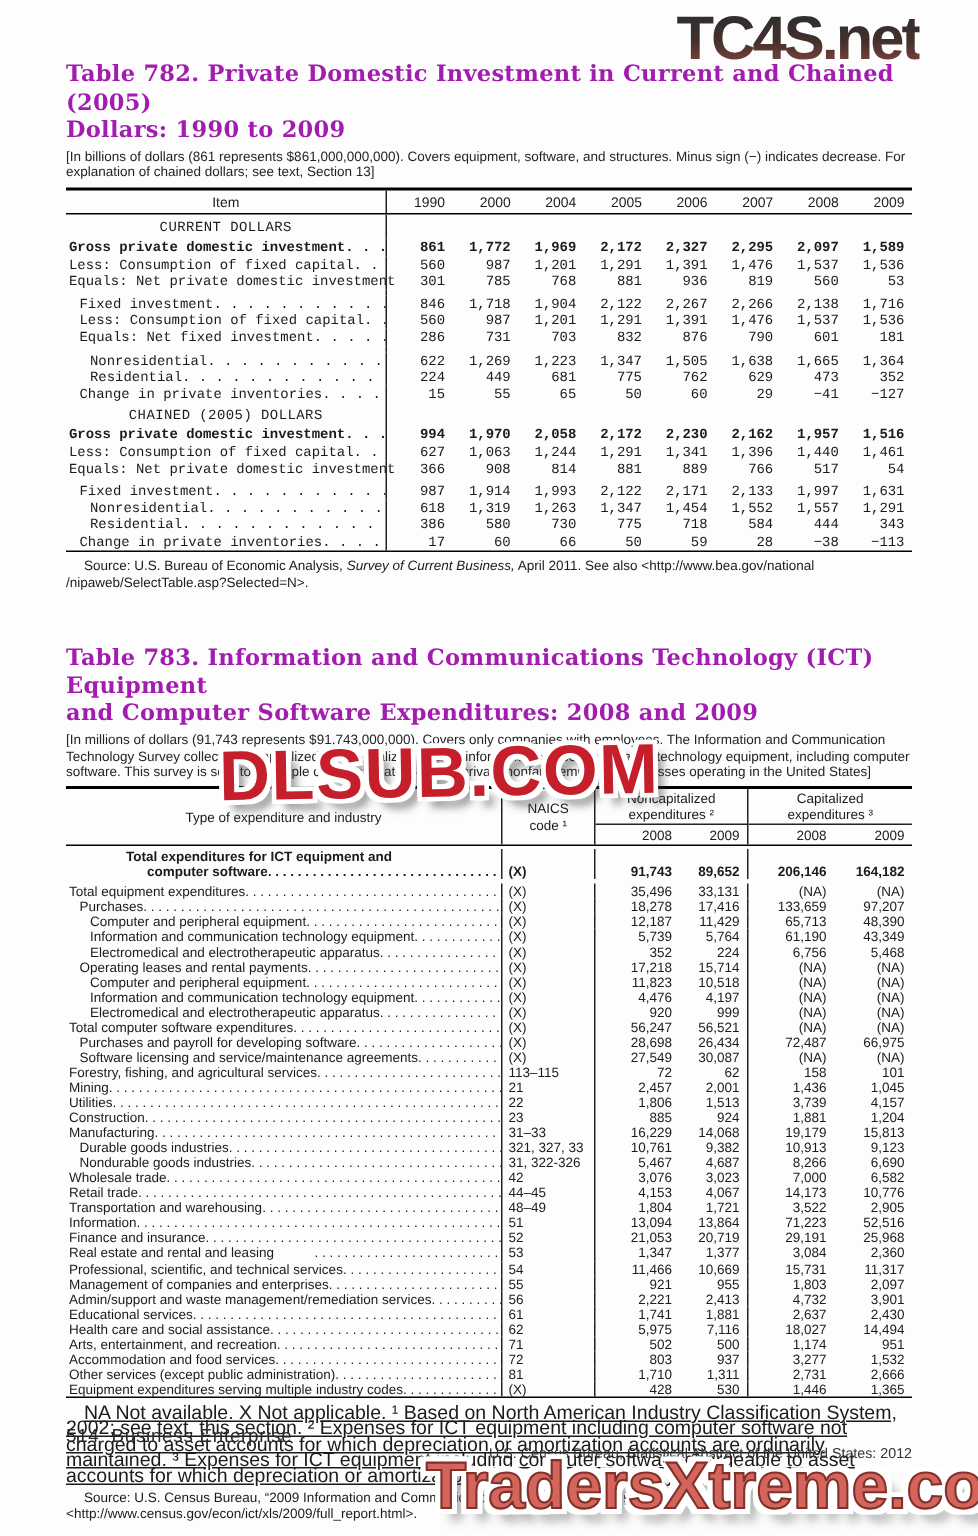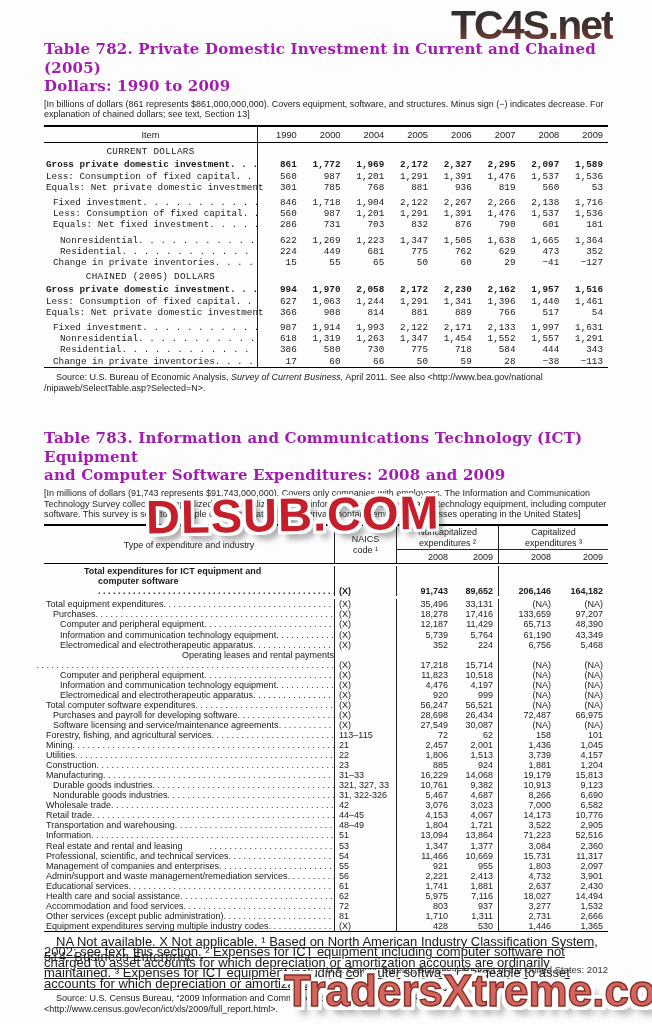--- a/index.html
+++ b/index.html
@@ -52,21 +52,21 @@
 
   .t783 .t-row { display:flex; line-height:10.05px; align-items:stretch; }
   .t783 .c-lbl { width:290px; box-sizing:border-box; display:flex; align-items:flex-end; padding-left:2px; }
   .t783 .c-naics { width:63px; box-sizing:border-box; border-left:1px solid #222; border-right:1px solid #222;
                    display:flex; align-items:flex-end; padding-left:4px; }
   .t783 .c-v { box-sizing:border-box; display:flex; align-items:flex-end; justify-content:flex-end; padding-right:5px; }
   .v1{ width:56px; } .v2{ width:46px; border-right:1px solid #222; } .v3{ width:57px; } .v4{ width:52px; }
   .t-total { font-weight:700; padding:2px 0 3px; }
   .t-total .c-lbl { display:block; padding-left:0; }
   .tl1 { padding-left:40px; white-space:nowrap; }
-  .tl2 { display:flex; padding-left:54px;flex-direction:column; }
+  .tl2 { display:flex; padding-left:54px; }
 
   .fnote { font-size:13px; line-height:10.4px; margin-top:5px; text-indent:12px;text-decoration:underline; }
 
   
   .footer { position:absolute; left:44px; top:950px; width:564px; height:40px; }
   .f-left { font-size:12.5px; letter-spacing:0.5px; color:#2a2a2a; }
   .f-right { position:absolute; right:0; top:14px; font-size:9.5px; color:#333; }
 
   
   .wm-top { position:absolute; top:2px; left:451px; font-weight:800; font-size:41px; letter-spacing:-2px;
@@ -444,21 +444,21 @@
                 <span class="lbl">Electromedical and electrotherapeutic apparatus</span>
                 <span class="dots"></span>
               </div>
               <div class="c-naics">(X)</div>
               <div class="c-v v1">352</div>
               <div class="c-v v2">224</div>
               <div class="c-v v3">6,756</div>
               <div class="c-v v4">5,468</div>
             </div>
             <div class="t-row">
-              <div class="c-lbl" style="padding-left: 9px; flex-direction: column;">
+              <div class="c-lbl" style="padding-left: 9px;">
                 <span class="lbl">Operating leases and rental payments</span>
                 <span class="dots"></span>
               </div>
               <div class="c-naics">(X)</div>
               <div class="c-v v1">17,218</div>
               <div class="c-v v2">15,714</div>
               <div class="c-v v3">(NA)</div>
               <div class="c-v v4">(NA)</div>
             </div>
             <div class="t-row">
@@ -642,20 +642,31 @@
                 <span class="lbl">Information</span>
                 <span class="dots"></span>
               </div>
               <div class="c-naics">51</div>
               <div class="c-v v1">13,094</div>
               <div class="c-v v2">13,864</div>
               <div class="c-v v3">71,223</div>
               <div class="c-v v4">52,516</div>
             </div>
             <div class="t-row">
+              <div class="c-lbl" style="padding-left: 2px;">
+                <span class="lbl">Finance and insurance</span>
+                <span class="dots"></span>
+              </div>
+              <div class="c-naics">52</div>
+              <div class="c-v v1">21,053</div>
+              <div class="c-v v2">20,719</div>
+              <div class="c-v v3">29,191</div>
+              <div class="c-v v4">25,968</div>
+            </div>
+            <div class="t-row">
               <div class="c-lbl" style="padding-left: 2px; gap: 27px;">
                 <span class="lbl">Real estate and rental and leasing</span>
                 <span class="dots"></span>
               </div>
               <div class="c-naics">53</div>
               <div class="c-v v1">1,347</div>
               <div class="c-v v2">1,377</div>
               <div class="c-v v3">3,084</div>
               <div class="c-v v4">2,360</div>
             </div>
@@ -706,20 +717,31 @@
             <div class="t-row">
               <div class="c-lbl" style="padding-left: 2px;">
                 <span class="lbl">Health care and social assistance</span>
                 <span class="dots"></span>
               </div>
               <div class="c-naics">62</div>
               <div class="c-v v1">5,975</div>
               <div class="c-v v2">7,116</div>
               <div class="c-v v3">18,027</div>
               <div class="c-v v4">14,494</div>
+            </div>
+            <div class="t-row">
+              <div class="c-lbl" style="padding-left: 2px;">
+                <span class="lbl">Arts, entertainment, and recreation</span>
+                <span class="dots"></span>
+              </div>
+              <div class="c-naics">71</div>
+              <div class="c-v v1">502</div>
+              <div class="c-v v2">500</div>
+              <div class="c-v v3">1,174</div>
+              <div class="c-v v4">951</div>
             </div>
             <div class="t-row">
               <div class="c-lbl" style="padding-left: 2px;">
                 <span class="lbl">Accommodation and food services</span>
                 <span class="dots"></span>
               </div>
               <div class="c-naics">72</div>
               <div class="c-v v1">803</div>
               <div class="c-v v2">937</div>
               <div class="c-v v3">3,277</div>

